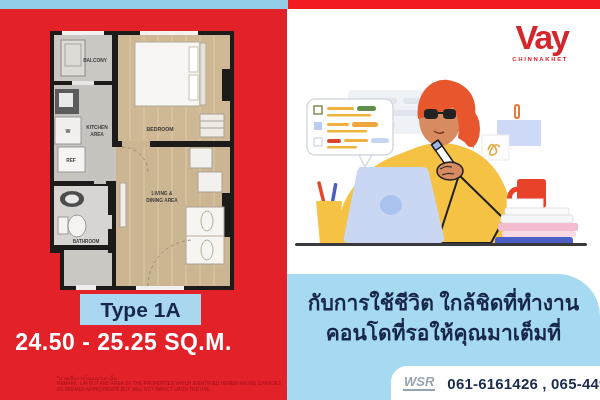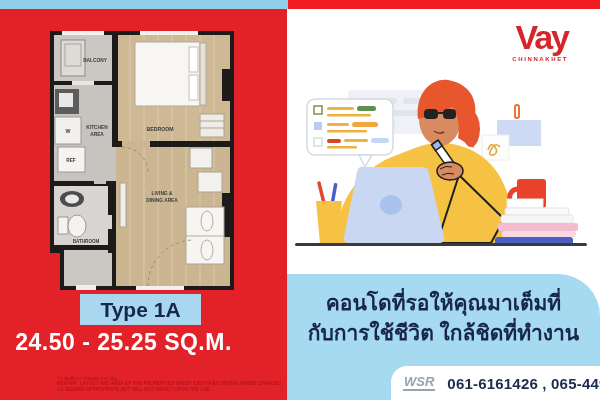--- a/index.html
+++ b/index.html
@@ -238,22 +238,22 @@
       <rect x="211" y="176" width="80" height="8" rx="2" fill="#f4bcd0"></rect>
       <rect x="215" y="184" width="74" height="6" rx="2" fill="#f9d9e4"></rect>
       <rect x="208" y="190" width="78" height="8" rx="3" fill="#4b5fc4"></rect>
     </g>
 
     <rect x="8" y="196" width="292" height="3" rx="1.5" fill="#3a3a3e"></rect>
   </svg>
 
   <div class="blue-panel">
     <div class="headline">
+      <div>กับการใช้ชีวิต ใกล้ชิดที่ทำงาน</div>
       <div>คอนโดที่รอให้คุณมาเต็มที่</div>
-      <div>กับการใช้ชีวิต ใกล้ชิดที่ทำงาน</div>
     </div>
   </div>
 
   <div class="footer-bar">
     <span class="wsr">WSR</span>
     <svg width="17" height="17" viewBox="0 0 17 17">
       <circle cx="8.5" cy="8.5" r="7" fill="none" stroke="#1b2c4e" stroke-width="1.4"></circle>
       <path d="M 5.6,6.2 c 0,-1.4 1.3,-2 2,-1.2 l 0.9,0.9 c 0.5,0.5 0.3,1.1 -0.3,1.7 c 0.8,1.2 1.7,2.1 2.8,2.8 c 0.6,-0.6 1.2,-0.8 1.7,-0.3 l 0.9,0.9 c 0.8,0.8 0.2,2 -1.2,2 c -3.2,0 -6.8,-3.6 -6.8,-6.8 z" fill="#1b2c4e"></path>
     </svg>
     <span class="phone-text">061-6161426 , 065-4496399</span>

